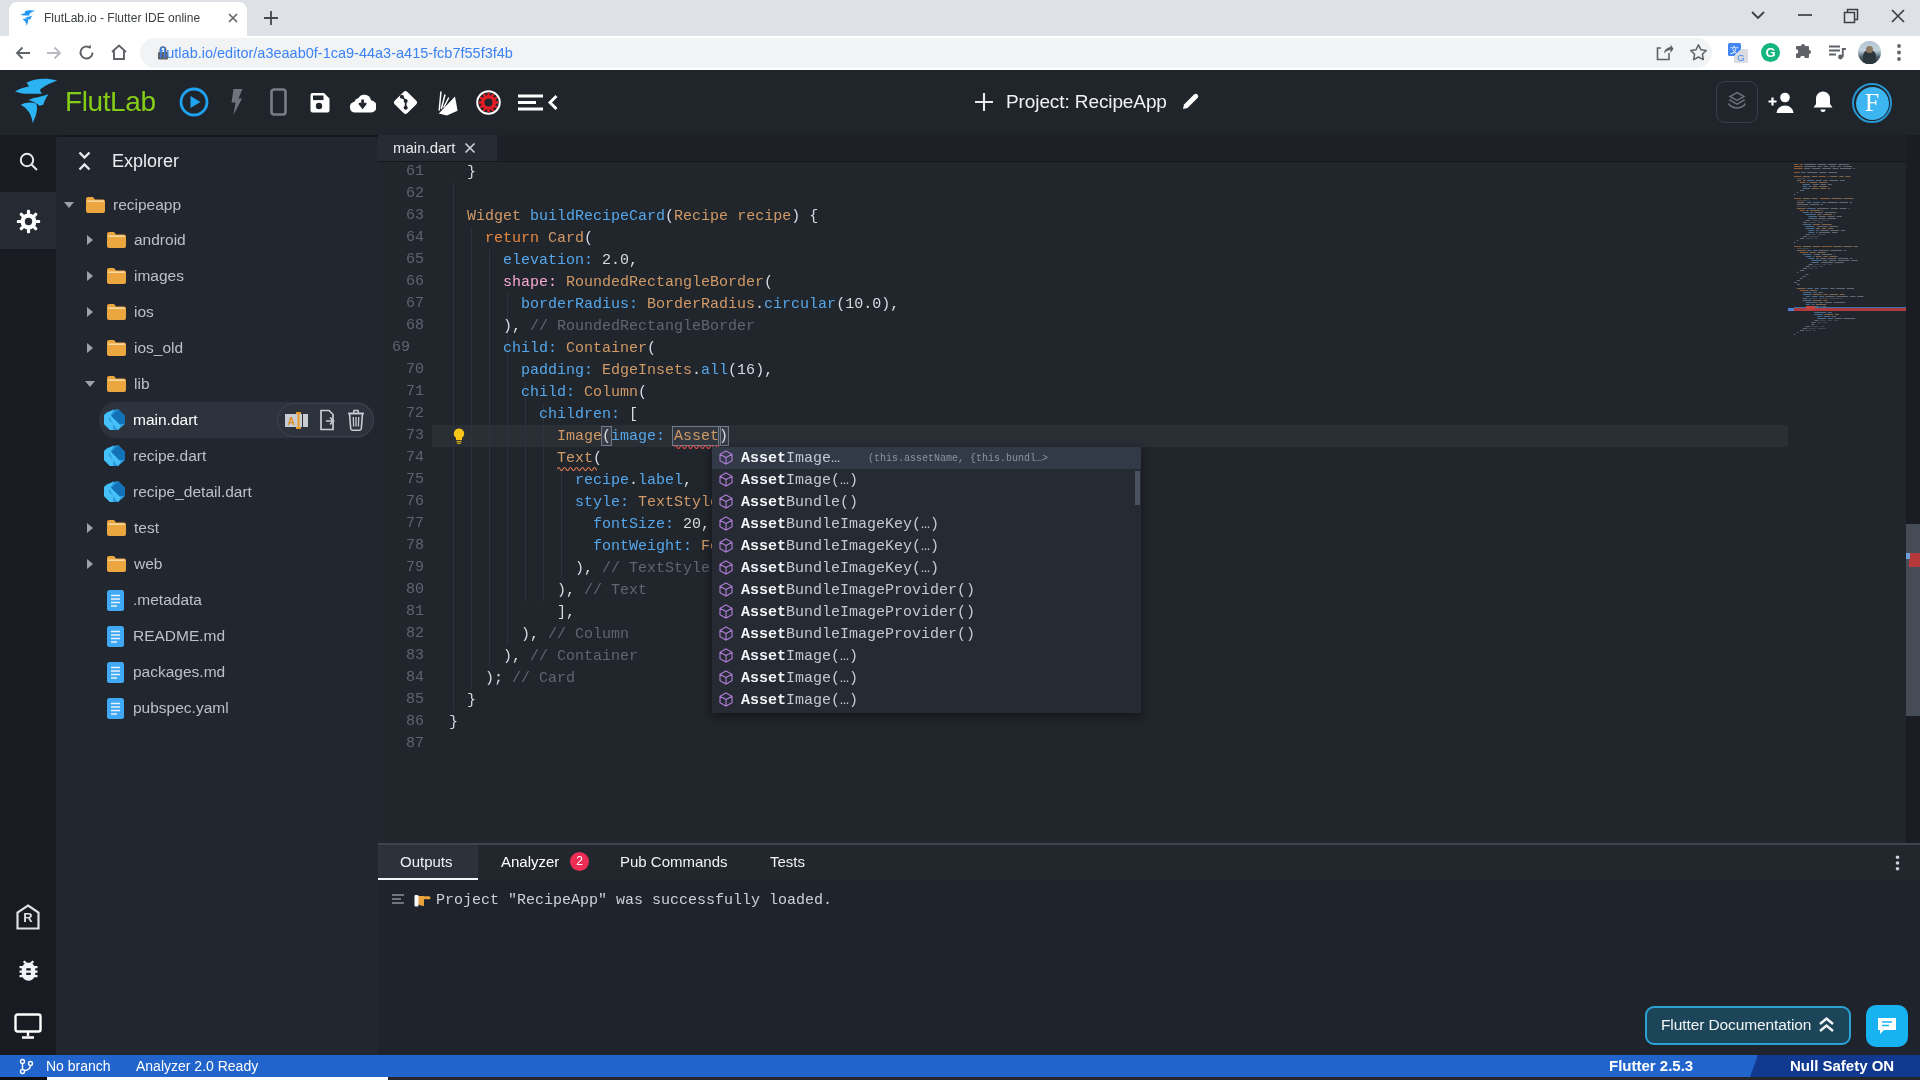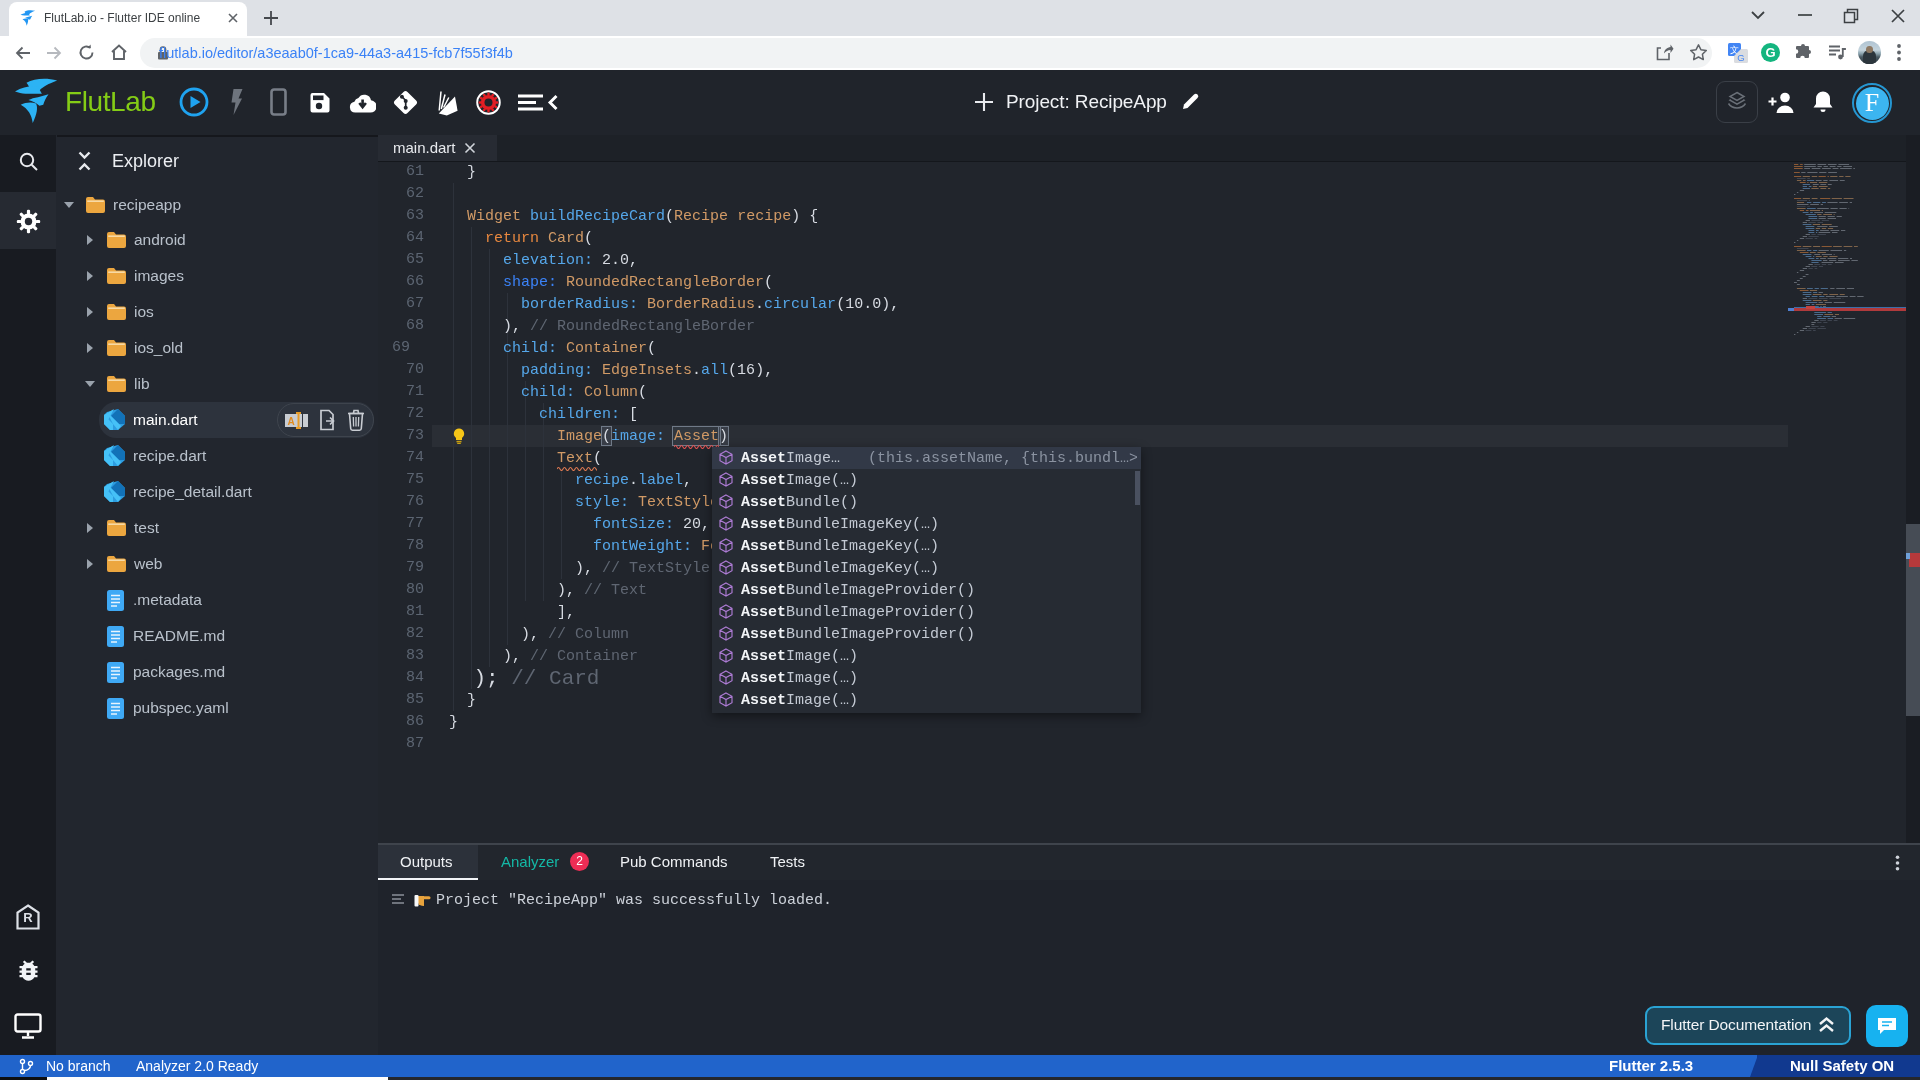--- a/index.html
+++ b/index.html
@@ -423,39 +423,39 @@
     <rect x="4.5" y="12.8" width="5" height="1.6" fill="#c9a011"></rect>
     <rect x="5.2" y="14.8" width="3.6" height="1.2" fill="#c9a011"></rect>
   </svg>
 <div class="abs" style="left:601px;top:426px;width:11px;height:20px;border:1px solid #707a88;background:rgba(120,135,155,0.18);"></div>
 <div class="abs" style="left:718px;top:426px;width:11px;height:20px;border:1px solid #707a88;background:rgba(120,135,155,0.18);"></div>
 <div class="abs" style="left:672px;top:426px;width:49px;height:20px;border:1px solid #707a88;background:rgba(120,135,155,0.10);"></div>
 <div class="abs mono" style="left:449px;top:163px;font-size:15px;line-height:19px;white-space:pre;"><span style="color:#d7dbe2">  }</span></div>
 <div class="abs mono" style="left:449px;top:207px;font-size:15px;line-height:19px;white-space:pre;"><span style="color:#d7dbe2">  </span><span style="color:#d19a66">Widget</span><span style="color:#d7dbe2"> </span><span style="color:#55a7ea">buildRecipeCard</span><span style="color:#d7dbe2">(</span><span style="color:#d19a66">Recipe</span><span style="color:#d7dbe2"> </span><span style="color:#d19a66">recipe</span><span style="color:#d7dbe2">) {</span></div>
 <div class="abs mono" style="left:449px;top:229px;font-size:15px;line-height:19px;white-space:pre;"><span style="color:#d7dbe2">    </span><span style="color:#e8883f">return</span><span style="color:#d7dbe2"> </span><span style="color:#d19a66">Card</span><span style="color:#d7dbe2">(</span></div>
 <div class="abs mono" style="left:449px;top:251px;font-size:15px;line-height:19px;white-space:pre;"><span style="color:#d7dbe2">      </span><span style="color:#55a7ea">elevation:</span><span style="color:#d7dbe2"> </span><span style="color:#d7dbe2">2.0</span><span style="color:#d7dbe2">,</span></div>
-<div class="abs mono" style="left:449px;top:273px;font-size:15px;line-height:19px;white-space:pre;"><span style="color:#d7dbe2">      </span><span style="color:#3b82f6">shape:</span><span style="color:#d7dbe2"> </span><span style="color:#d19a66">RoundedRectangleBorder</span><span style="color:#d7dbe2">(</span></div>
+<div class="abs mono" style="left:449px;top:273px;font-size:15px;line-height:19px;white-space:pre;"><span style="color:#d7dbe2">      </span><span style="color:#f9a8d4">shape:</span><span style="color:#d7dbe2"> </span><span style="color:#d19a66">RoundedRectangleBorder</span><span style="color:#d7dbe2">(</span></div>
 <div class="abs mono" style="left:449px;top:295px;font-size:15px;line-height:19px;white-space:pre;"><span style="color:#d7dbe2">        </span><span style="color:#55a7ea">borderRadius:</span><span style="color:#d7dbe2"> </span><span style="color:#d19a66">BorderRadius</span><span style="color:#d7dbe2">.</span><span style="color:#55a7ea">circular</span><span style="color:#d7dbe2">(</span><span style="color:#d7dbe2">10.0</span><span style="color:#d7dbe2">),</span></div>
 <div class="abs mono" style="left:449px;top:317px;font-size:15px;line-height:19px;white-space:pre;"><span style="color:#d7dbe2">      ),</span><span style="color:#5f6672"> // RoundedRectangleBorder</span></div>
 <div class="abs mono" style="left:449px;top:339px;font-size:15px;line-height:19px;white-space:pre;"><span style="color:#d7dbe2">      </span><span style="color:#55a7ea">child:</span><span style="color:#d7dbe2"> </span><span style="color:#d19a66">Container</span><span style="color:#d7dbe2">(</span></div>
 <div class="abs mono" style="left:449px;top:361px;font-size:15px;line-height:19px;white-space:pre;"><span style="color:#d7dbe2">        </span><span style="color:#55a7ea">padding:</span><span style="color:#d7dbe2"> </span><span style="color:#d19a66">EdgeInsets</span><span style="color:#d7dbe2">.</span><span style="color:#55a7ea">all</span><span style="color:#d7dbe2">(</span><span style="color:#d7dbe2">16</span><span style="color:#d7dbe2">),</span></div>
 <div class="abs mono" style="left:449px;top:383px;font-size:15px;line-height:19px;white-space:pre;"><span style="color:#d7dbe2">        </span><span style="color:#55a7ea">child:</span><span style="color:#d7dbe2"> </span><span style="color:#d19a66">Column</span><span style="color:#d7dbe2">(</span></div>
 <div class="abs mono" style="left:449px;top:405px;font-size:15px;line-height:19px;white-space:pre;"><span style="color:#d7dbe2">          </span><span style="color:#55a7ea">children:</span><span style="color:#d7dbe2"> [</span></div>
 <div class="abs mono" style="left:449px;top:427px;font-size:15px;line-height:19px;white-space:pre;"><span style="color:#d7dbe2">            </span><span style="color:#d19a66">Image</span><span style="color:#d7dbe2">(</span><span style="color:#55a7ea">image:</span><span style="color:#d7dbe2"> </span><span style="color:#d19a66">Asset</span><span style="color:#d7dbe2">)</span></div>
 <div class="abs mono" style="left:449px;top:449px;font-size:15px;line-height:19px;white-space:pre;"><span style="color:#d7dbe2">            </span><span style="color:#d19a66">Text</span><span style="color:#d7dbe2">(</span></div>
 <div class="abs mono" style="left:449px;top:471px;font-size:15px;line-height:19px;white-space:pre;"><span style="color:#d7dbe2">              </span><span style="color:#55a7ea">recipe</span><span style="color:#d7dbe2">.</span><span style="color:#55a7ea">label</span><span style="color:#d7dbe2">,</span></div>
 <div class="abs mono" style="left:449px;top:493px;font-size:15px;line-height:19px;white-space:pre;"><span style="color:#d7dbe2">              </span><span style="color:#55a7ea">style:</span><span style="color:#d7dbe2"> </span><span style="color:#d19a66">TextStyle</span><span style="color:#d7dbe2">(</span></div>
 <div class="abs mono" style="left:449px;top:515px;font-size:15px;line-height:19px;white-space:pre;"><span style="color:#d7dbe2">                </span><span style="color:#55a7ea">fontSize:</span><span style="color:#d7dbe2"> </span><span style="color:#d7dbe2">20</span><span style="color:#d7dbe2">,</span></div>
 <div class="abs mono" style="left:449px;top:537px;font-size:15px;line-height:19px;white-space:pre;"><span style="color:#d7dbe2">                </span><span style="color:#55a7ea">fontWeight:</span><span style="color:#d7dbe2"> </span><span style="color:#d19a66">FontWeight</span><span style="color:#d7dbe2">.</span><span style="color:#55a7ea">bold</span><span style="color:#d7dbe2">,</span></div>
 <div class="abs mono" style="left:449px;top:559px;font-size:15px;line-height:19px;white-space:pre;"><span style="color:#d7dbe2">              ), </span><span style="color:#5f6672">// TextStyle</span></div>
 <div class="abs mono" style="left:449px;top:581px;font-size:15px;line-height:19px;white-space:pre;"><span style="color:#d7dbe2">            ), </span><span style="color:#5f6672">// Text</span></div>
 <div class="abs mono" style="left:449px;top:603px;font-size:15px;line-height:19px;white-space:pre;"><span style="color:#d7dbe2">            ],</span></div>
 <div class="abs mono" style="left:449px;top:625px;font-size:15px;line-height:19px;white-space:pre;"><span style="color:#d7dbe2">        ), </span><span style="color:#5f6672">// Column</span></div>
 <div class="abs mono" style="left:449px;top:647px;font-size:15px;line-height:19px;white-space:pre;"><span style="color:#d7dbe2">      ), </span><span style="color:#5f6672">// Container</span></div>
-<div class="abs mono" style="left:423px;top:669px;font-size:21px;line-height:19px;white-space:pre;"><span style="color:#d7dbe2">    ); </span><span style="color:#5f6672">// Card</span></div>
+<div class="abs mono" style="left:449px;top:669px;font-size:15px;line-height:19px;white-space:pre;"><span style="color:#d7dbe2">    ); </span><span style="color:#5f6672">// Card</span></div>
 <div class="abs mono" style="left:449px;top:691px;font-size:15px;line-height:19px;white-space:pre;"><span style="color:#d7dbe2">  }</span></div>
 <div class="abs mono" style="left:449px;top:713px;font-size:15px;line-height:19px;white-space:pre;"><span style="color:#d7dbe2">}</span></div>
 <svg class="abs" style="left:674px;top:444px;" width="45" height="5" viewBox="0 0 45 5">
     <path d="M0 3 q1.5 -3 3 0 t3 0 q1.5 -3 3 0 t3 0 q1.5 -3 3 0 t3 0 q1.5 -3 3 0 t3 0 q1.5 -3 3 0 t3 0 q1.5 -3 3 0 t3 0 q1.5 -3 3 0 t3 0 q1.5 -3 3 0 t3 0" fill="none" stroke="#e05252" stroke-width="1.1"></path>
   </svg>
 <svg class="abs" style="left:557px;top:466px;" width="40" height="5" viewBox="0 0 40 5">
     <path d="M0 3 q1.5 -3 3 0 t3 0 q1.5 -3 3 0 t3 0 q1.5 -3 3 0 t3 0 q1.5 -3 3 0 t3 0 q1.5 -3 3 0 t3 0 q1.5 -3 3 0 t3 0 q1.5 -3 3 0 t3 0" fill="none" stroke="#e07a52" stroke-width="1.1"></path>
   </svg>
 <div class="abs" style="left:712px;top:447px;width:429px;height:266px;background:#262b33;box-shadow:0 3px 10px rgba(0,0,0,0.45);"></div>
 <div class="abs" style="left:712px;top:447px;width:429px;height:22px;background:#323947;"></div>
@@ -500,21 +500,21 @@
   </svg>
 <div class="abs mono" style="left:741px;top:647px;font-size:15px;line-height:19px;white-space:pre;"><span style="color:#f2f4f7;font-weight:bold">Asset</span><span style="color:#c3c9d3">Image(…)</span></div>
 <svg class="abs" style="left:719px;top:670px;" width="14" height="15" viewBox="0 0 14 15">
     <path d="M7 1 L13 4.3 L13 10.7 L7 14 L1 10.7 L1 4.3 Z M1 4.3 L7 7.6 L13 4.3 M7 7.6 L7 14" fill="none" stroke="#ad7bd4" stroke-width="1.15"></path>
   </svg>
 <div class="abs mono" style="left:741px;top:669px;font-size:15px;line-height:19px;white-space:pre;"><span style="color:#f2f4f7;font-weight:bold">Asset</span><span style="color:#c3c9d3">Image(…)</span></div>
 <svg class="abs" style="left:719px;top:692px;" width="14" height="15" viewBox="0 0 14 15">
     <path d="M7 1 L13 4.3 L13 10.7 L7 14 L1 10.7 L1 4.3 Z M1 4.3 L7 7.6 L13 4.3 M7 7.6 L7 14" fill="none" stroke="#ad7bd4" stroke-width="1.15"></path>
   </svg>
 <div class="abs mono" style="left:741px;top:691px;font-size:15px;line-height:19px;white-space:pre;"><span style="color:#f2f4f7;font-weight:bold">Asset</span><span style="color:#c3c9d3">Image(…)</span></div>
-<div class="abs mono" style="left:868px;top:449px;width:269px;overflow:hidden;font-size:15px;line-height:19px;color:#8b93a1;white-space:pre;">(this.assetName, {this.bundl…&gt;</div>
+<div class="abs mono" style="left:868px;top:449px;width:269px;overflow:hidden;font-size:10px;line-height:19px;color:#8b93a1;white-space:pre;">(this.assetName, {this.bundl…&gt;</div>
 <div class="abs" style="left:1135px;top:471px;width:5px;height:34px;background:#4a5160;"></div>
 <div class="abs" style="left:1906px;top:135px;width:14px;height:708px;background:#1a1d23;"></div>
 <div class="abs" style="left:1906px;top:524px;width:14px;height:192px;background:#464c55;"></div>
 <div class="abs" style="left:1909px;top:553px;width:11px;height:14px;background:#b5393b;"></div>
 <div class="abs" style="left:1906px;top:553px;width:4px;height:6px;background:#6f9fd8;"></div>
 <svg class="abs" style="left:1794px;top:164px;" width="112" height="180" viewBox="0 0 112 180">
     <rect x="0.0" y="0" width="4.3" height="1.0" fill="#e8883f" opacity="0.53"></rect>
     <rect x="6.1" y="0" width="2.6" height="1.0" fill="#e8883f" opacity="0.53"></rect>
     <rect x="10.2" y="0" width="11.6" height="1.0" fill="#9aa3ae" opacity="0.53"></rect>
     <rect x="23.5" y="0" width="8.7" height="1.0" fill="#9aa3ae" opacity="0.53"></rect>
@@ -793,21 +793,21 @@
 <div class="abs" style="left:1788px;top:308px;width:118px;height:3px;background:#b03a3c;"></div>
 <div class="abs" style="left:1806px;top:306px;width:9px;height:2.5px;background:#c4443f;"></div>
 <div class="abs" style="left:1788px;top:308px;width:6px;height:3px;background:#4f7fd0;"></div>
 
 <div class="abs" style="left:378px;top:843px;width:1542px;height:2px;background:#3f444c;"></div>
 <div class="abs" style="left:378px;top:845px;width:1542px;height:210px;background:#1f232b;"></div>
 <div class="abs" style="left:378px;top:845px;width:1542px;height:35px;background:#22262d;"></div>
 <div class="abs" style="left:378px;top:845px;width:100px;height:33px;background:#2c313a;"></div>
 <div class="abs" style="left:378px;top:878px;width:100px;height:2px;background:#f2f4f7;"></div>
 <div class="abs" style="left:400px;top:853px;font-size:15px;color:#f0f2f5;">Outputs</div>
-<div class="abs" style="left:501px;top:853px;font-size:15px;color:#14b8a6;">Analyzer</div>
+<div class="abs" style="left:501px;top:853px;font-size:15px;color:#ffffff;">Analyzer</div>
 <div class="abs" style="left:570px;top:852px;width:19px;height:19px;border-radius:50%;background:#ee2d55;"></div>
 <div class="abs" style="left:570px;top:854px;width:19px;font-size:12px;color:#fff;text-align:center;">2</div>
 <div class="abs" style="left:620px;top:853px;font-size:15px;color:#f0f2f5;">Pub Commands</div>
 <div class="abs" style="left:770px;top:853px;font-size:15px;color:#f0f2f5;">Tests</div>
 <svg class="abs" style="left:1895px;top:855px;" width="5" height="16" viewBox="0 0 5 16">
     <circle cx="2.5" cy="2.2" r="1.8" fill="#cfd3da"></circle>
     <circle cx="2.5" cy="8" r="1.8" fill="#cfd3da"></circle>
     <circle cx="2.5" cy="13.8" r="1.8" fill="#cfd3da"></circle>
   </svg>
 <svg class="abs" style="left:391px;top:893px;" width="14" height="12" viewBox="0 0 14 12">

